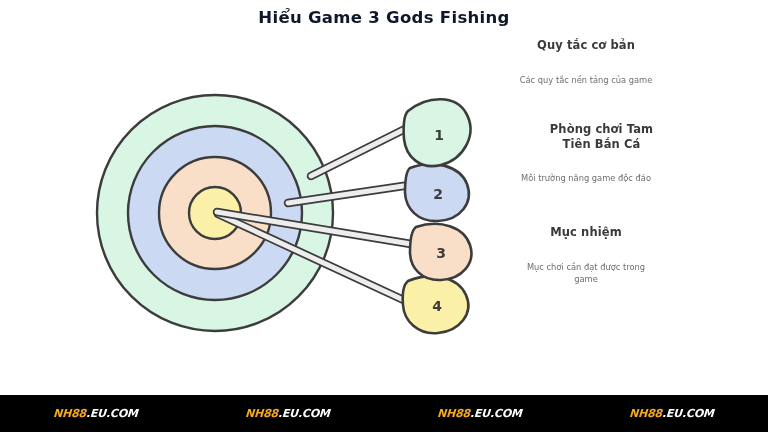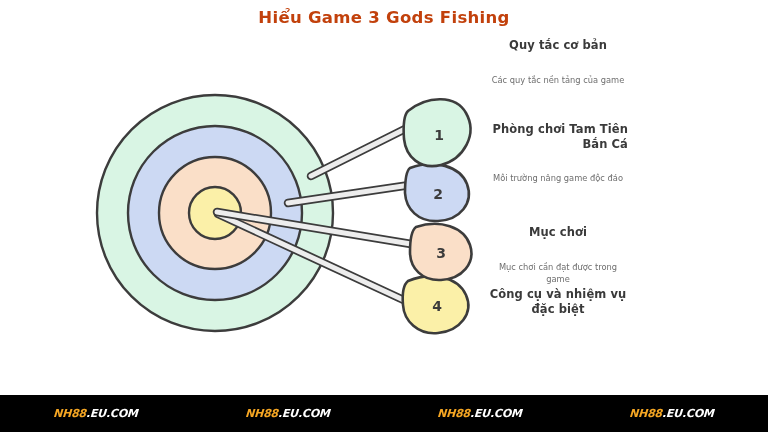--- a/index.html
+++ b/index.html
@@ -25,38 +25,38 @@
 
   
   .title {
     position: absolute;
     left: 0;
     top: 8px;
     width: 768px;
     text-align: center;
     font-size: 16.5px;
     font-weight: bold;
-    color: #c2410c;
+    color: #0f172a;
     letter-spacing: 0.3px;
     font-family: "DejaVu Sans", "Liberation Sans", sans-serif;
   }
 
   
   #art {
     position: absolute;
     left: 60px;
     top: 55px;
     width: 460px;
     height: 330px;
   }
 
   
   .textcol {
     position: absolute;
-    left: 488px;
+    left: 516px;
     top: 0;
     width: 140px;
     height: 395px;
   }
   .block {
     position: absolute;
     width: 140px;
     text-align: center;
   }
   .block .head {
@@ -73,21 +73,21 @@
     color: #6e6e6e;
     line-height: 1.42;
     text-align: center;
   }
   .block.b1 { top: 38px; }
   .block.b2 { top: 122px; }
   .block.b3 { top: 225px; }
   .block.b4 { top: 287px; }
 
   .block.b1 .head { text-align: center; }
-  .block.b2 .head { text-align: right; }
+  .block.b2 .head { text-align: center; margin-left: 31px; }
   .block.b3 .head { text-align: center; }
   .block.b4 .head { text-align: center; }
 
   
   .wmbar {
     position: absolute;
     left: 0;
     bottom: 0;
     width: 768px;
     height: 37px;
@@ -165,26 +165,25 @@
       <div class="head">Quy tắc cơ bản</div>
       <div class="body">Các quy tắc nền tảng của game</div>
     </div>
 
     <div class="block b2">
       <div class="head">Phòng chơi Tam Tiên Bắn Cá</div>
       <div class="body">Môi trường nâng game độc đáo</div>
     </div>
 
     <div class="block b3">
-      <div class="head">Mục chơi</div>
+      <div class="head">Mục nhiệm</div>
       <div class="body">Mục chơi cần đạt được trong game</div>
     </div>
 
     <div class="block b4">
-      <div class="head">Công cụ và nhiệm vụ đặc biệt</div>
     </div>
 
   </div>
 
   <div class="wmbar">
     <div class="wmslot">
       <span class="wm"><span class="brand">NH88</span><span class="tld">.EU.COM</span></span>
     </div>
     <div class="wmslot">
       <span class="wm"><span class="brand">NH88</span><span class="tld">.EU.COM</span></span>

